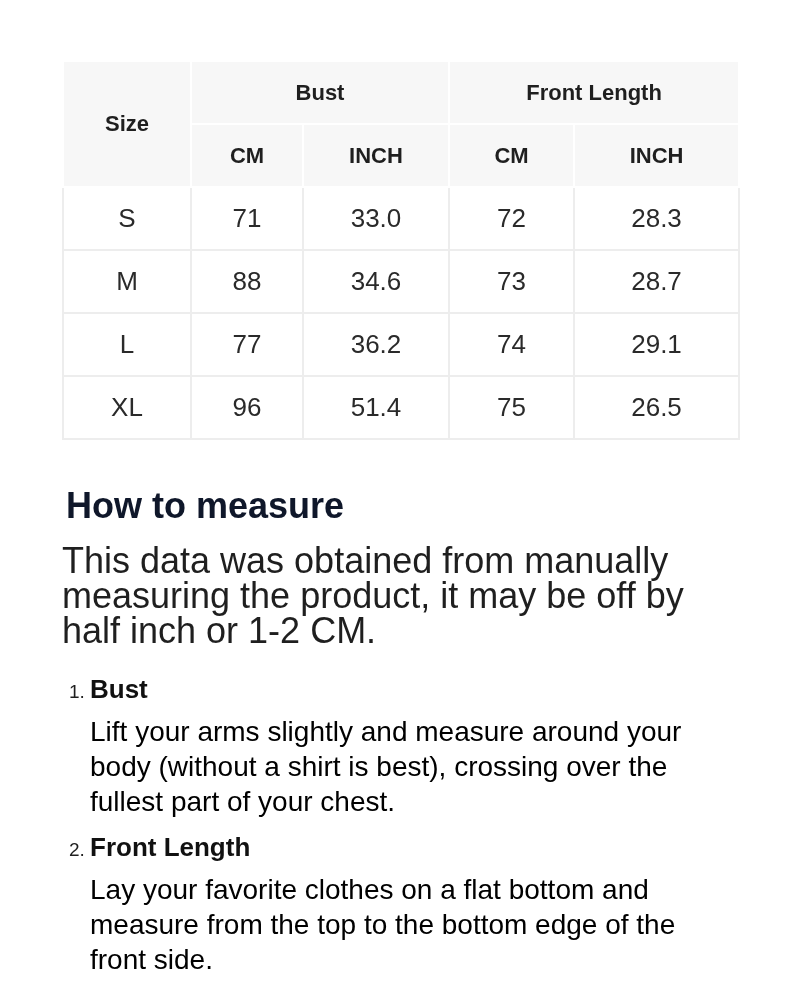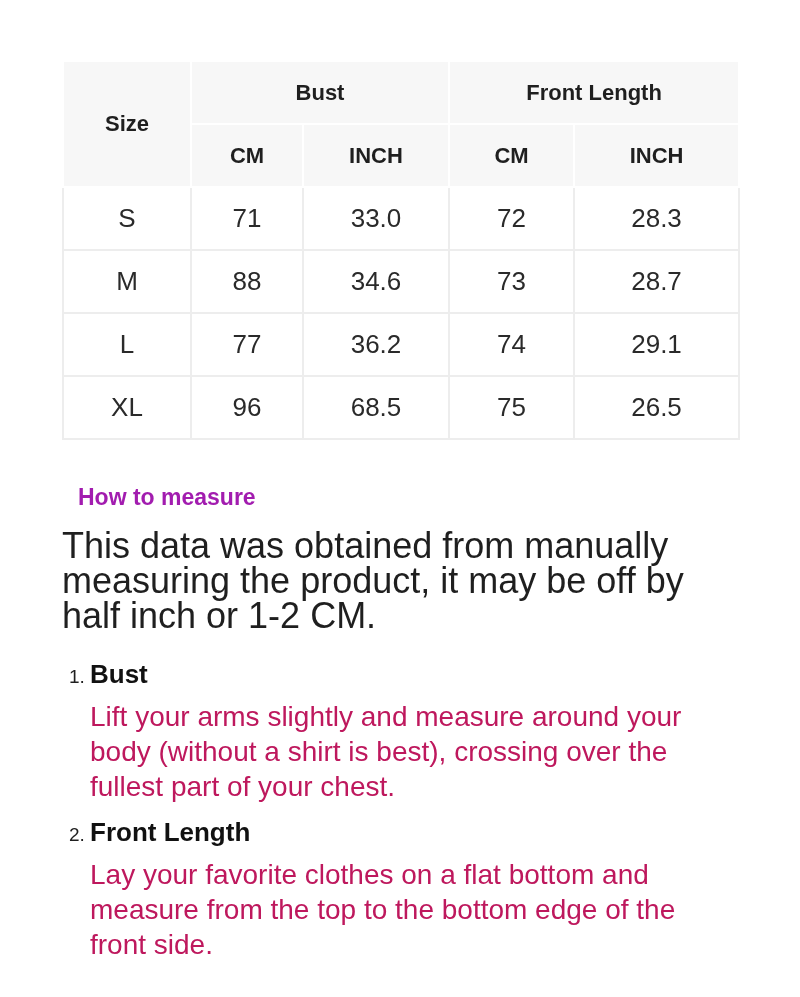--- a/index.html
+++ b/index.html
@@ -43,25 +43,25 @@
     background: #ffffff;
     border: 2px solid #ededed;
     font-weight: 400;
     font-size: 26px;
     height: 63px;
     color: #2a2a2a;
   }
 
   
   h2.section-title {
-    margin: 44px 0 16px 16px;
-    font-size: 23px;
+    margin: 44px 0 16px 4px;
+    font-size: 36px;
     line-height: 1.2;
     font-weight: 700;
-    color: #a21caf;
+    color: #0f172a;
   }
   p.intro {
     font-size: 36px;
     line-height: 35px;
     margin: 0 0 26px 0;
     color: #1f1f1f;
   }
   ol.steps {
     margin: 0;
     padding-left: 28px;
@@ -75,21 +75,21 @@
     font-size: 26px;
     line-height: 31px;
     font-weight: 700;
     color: #111111;
     margin: 0 0 9px 0;
   }
   .step-desc {
     font-size: 28px;
     line-height: 35px;
     margin: 0;
-    color: #be185d;
+    color: #000000;
   }
 </style>
 </head>
 <body>
 
 <div class="page">
 
   <table class="size-table">
     <colgroup>
       <col class="c-size">
@@ -129,21 +129,21 @@
       <tr>
         <td>L</td>
         <td>77</td>
         <td>36.2</td>
         <td>74</td>
         <td>29.1</td>
       </tr>
       <tr>
         <td>XL</td>
         <td>96</td>
-        <td>68.5</td>
+        <td>51.4</td>
         <td>75</td>
         <td>26.5</td>
       </tr>
     </tbody>
   </table>
 
   <h2 class="section-title">How to measure</h2>
 
   <p class="intro">This data was obtained from manually measuring the product, it may be off by half inch or 1-2 CM.</p>
 

